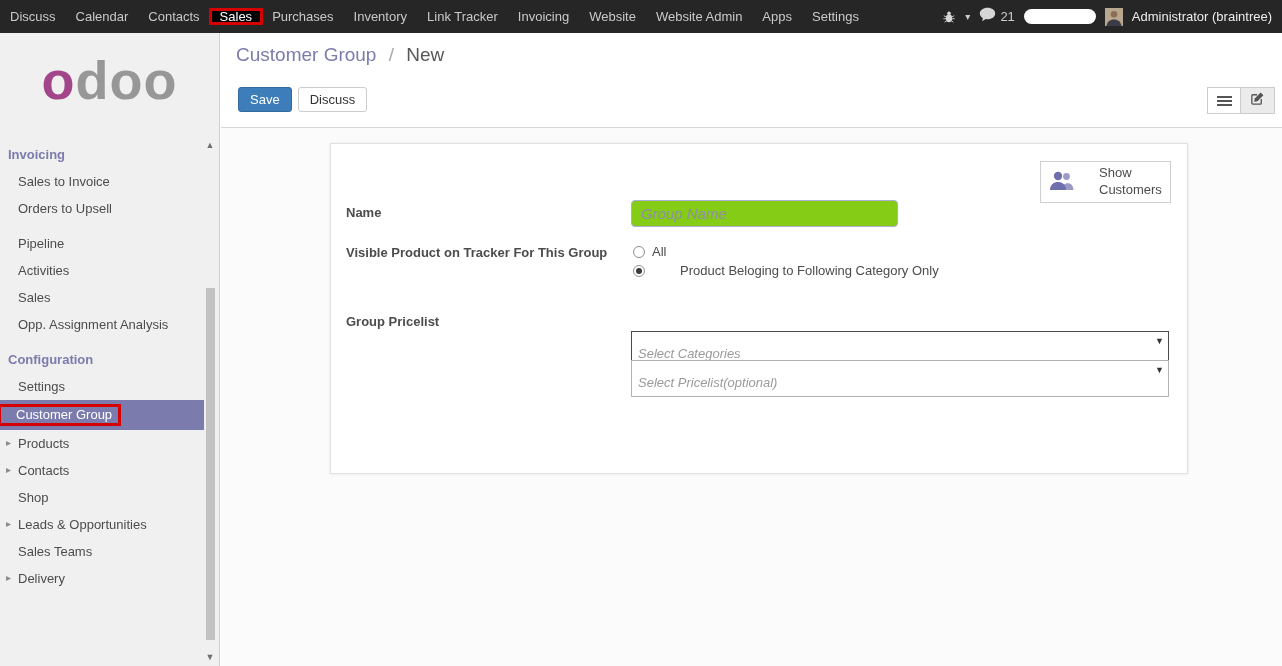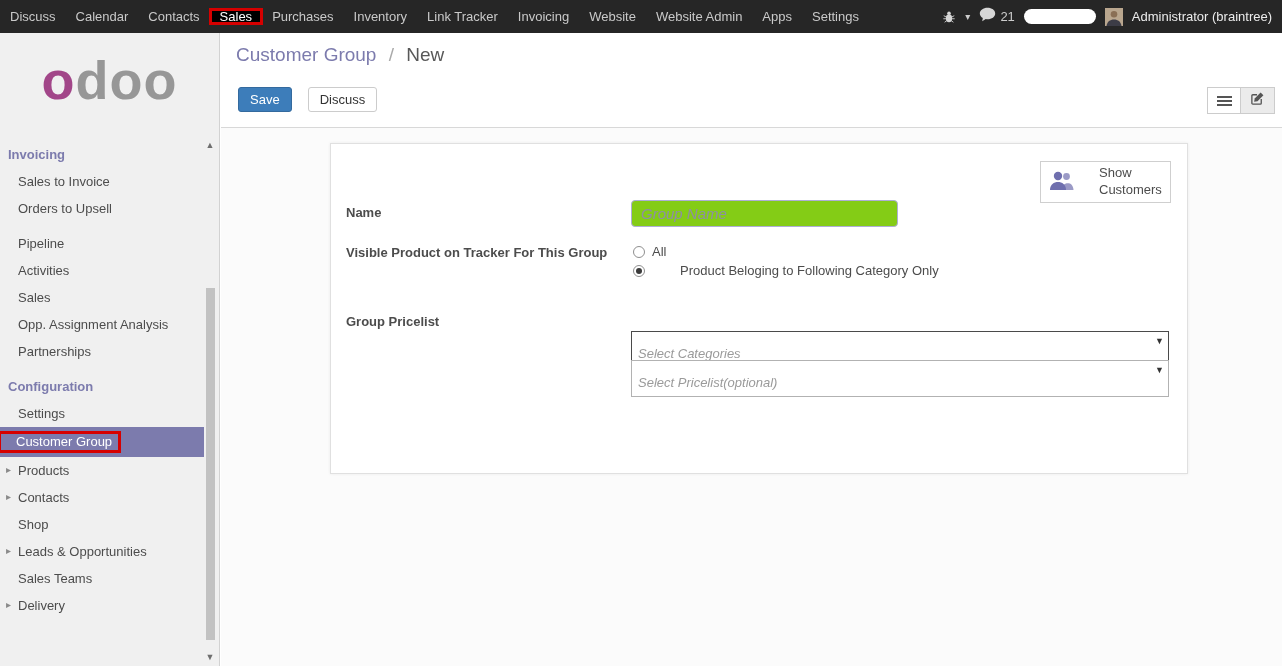--- a/index.html
+++ b/index.html
@@ -48,21 +48,21 @@
   .side-scroll-thumb { position:absolute; right:4px; top:255px; width:9px;
     height:352px; background:#c2c2c2; cursor:pointer; }
 
   
   .main-header { position:absolute; left:221px; top:33px; right:0; height:95px;
     background:#fff; border-bottom:1px solid #d8d8d8; }
   .breadcrumb { position:absolute; left:15px; top:11px; font-size:19px; }
   .bc-parent { color:#7c7bad; cursor:pointer; }
   .bc-sep { color:#a9a9a9; margin:0 7px; }
   .bc-current { color:#585858; }
-  .btn-row { position:absolute; left:17px; top:54px; display:flex; gap:16px; }
+  .btn-row { position:absolute; left:17px; top:54px; display:flex; gap:6px; }
   .btn { font-size:13px; padding:4px 11px; border-radius:3px; cursor:pointer;
     font-family:"Liberation Sans", sans-serif; }
   .btn-primary { background:#3d7dba; border:1px solid #346a9e; color:#fff; }
   .btn-default { background:#fff; border:1px solid #ccc; color:#333; }
   .view-switcher { position:absolute; right:7px; top:54px; display:flex; }
   .vs-btn { width:34px; height:27px; border:1px solid #ccc; background:#fff;
     display:flex; align-items:center; justify-content:center; cursor:pointer; }
   .vs-btn + .vs-btn { border-left:none; }
   .vs-btn.active { background:#ebebeb; }
   .list-icon { width:15px; }
@@ -171,21 +171,20 @@
       <div class="side-section-title">Invoicing</div>
       <div class="side-item">Sales to Invoice</div>
       <div class="side-item">Orders to Upsell</div>
     </div>
 
     <div class="side-section">
       <div class="side-item">Pipeline</div>
       <div class="side-item">Activities</div>
       <div class="side-item">Sales</div>
       <div class="side-item">Opp. Assignment Analysis</div>
-      <div class="side-item">Partnerships</div>
     </div>
 
     <div class="side-section">
       <div class="side-section-title">Configuration</div>
       <div class="side-item">Settings</div>
       <div class="side-item selected">
         <span class="annot-wrap">Customer Group</span>
       </div>
       <div class="side-item">
         <span class="arrow">▸</span>

